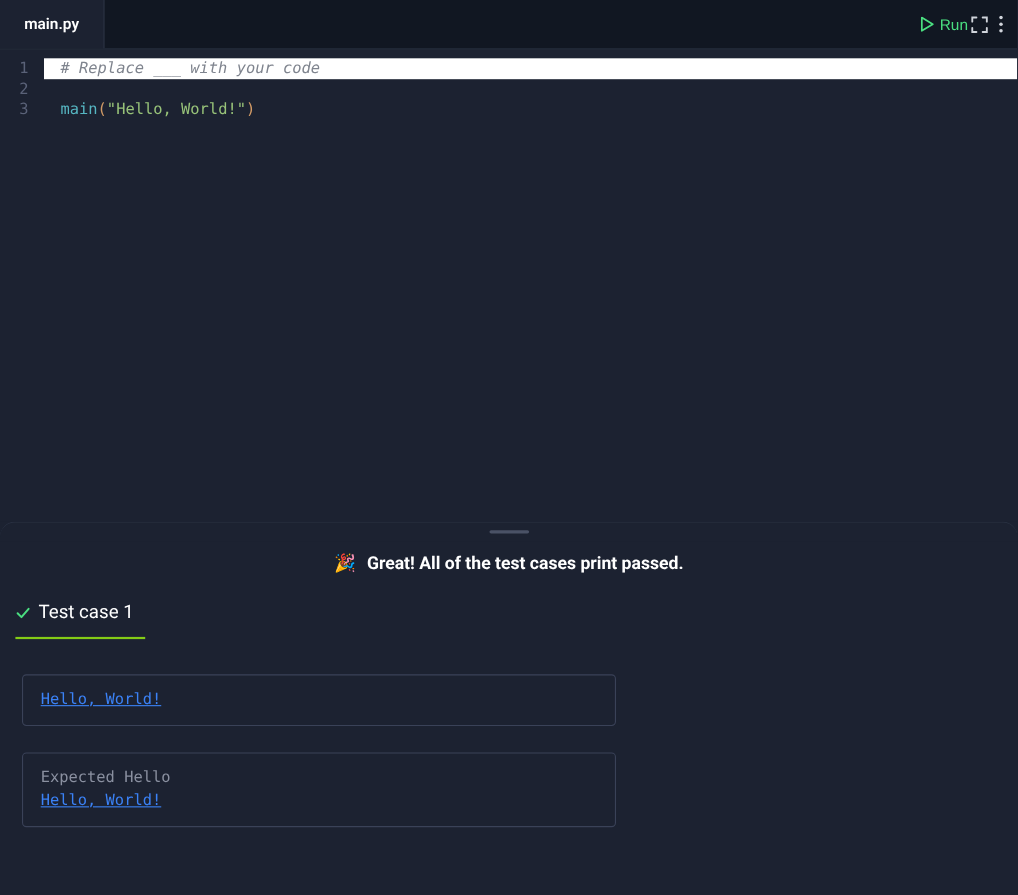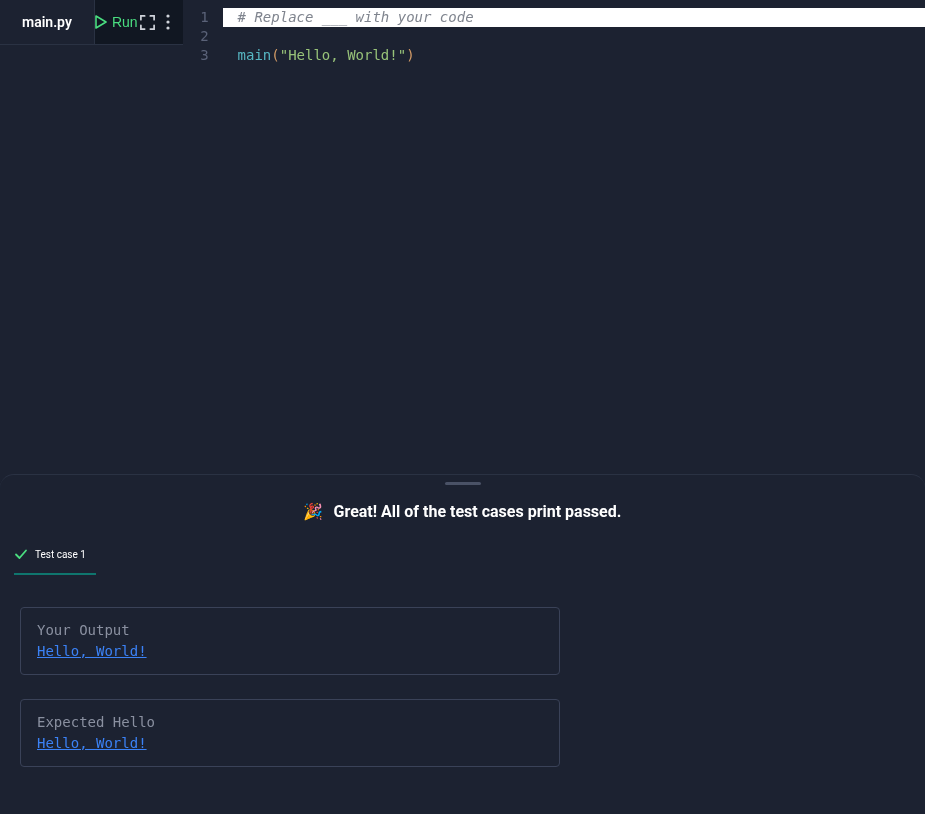--- a/index.html
+++ b/index.html
@@ -13,21 +13,21 @@
       background: #1c2231;
       font-family: -apple-system, BlinkMacSystemFont, "Segoe UI", Roboto, sans-serif;
       color: #e0e0e0;
       overflow: hidden;
       display: flex;
       flex-direction: column;
     }
     .editor-panel {
       flex: 1;
       display: flex;
-      flex-direction: row;
+      flex-direction: column;
       background: #1c2231;
       overflow: hidden;
     }
     .editor-header {
       height: 45px;
       display: flex;
       align-items: center;
       justify-content: space-between;
       background: #111722;
       border-bottom: 1px solid #2a3243;
@@ -150,23 +150,23 @@
     .test-tabs {
       display: flex;
       gap: 0;
       padding-left: 14px;
     }
     .test-tab {
       display: flex;
       align-items: center;
       gap: 7px;
       padding: 8px 10px 12px 0;
-      font-size: 10px;
+      font-size: 17px;
       color: #ffffff;
-      border-bottom: 2px solid #0f766e;
+      border-bottom: 2px solid #84cc16;
       cursor: pointer;
     }
     .test-tab svg {
       width: 14px;
       height: 14px;
     }
     .test-content {
       padding: 32px 20px 20px 20px;
       display: flex;
       flex-direction: column;
@@ -247,21 +247,20 @@
   <div class="test-tabs">
     <div class="test-tab">
       <svg viewBox="0 0 14 14">
         <path d="M2 7.5 L5.5 11 L12 3.5" fill="none" stroke="#4ade80" stroke-width="1.8" stroke-linecap="round" stroke-linejoin="round"></path>
       </svg>
       <span>Test case 1</span>
     </div>
   </div>
   <div class="test-content">
     <div class="output-box">
-      <div class="output-label">Your Output</div>
       <div class="output-value">Hello, World!</div>
     </div>
     <div class="output-box">
       <div class="output-label">Expected Hello</div>
       <div class="output-value">Hello, World!</div>
     </div>
   </div>
 </div>
 
 </body></html>

